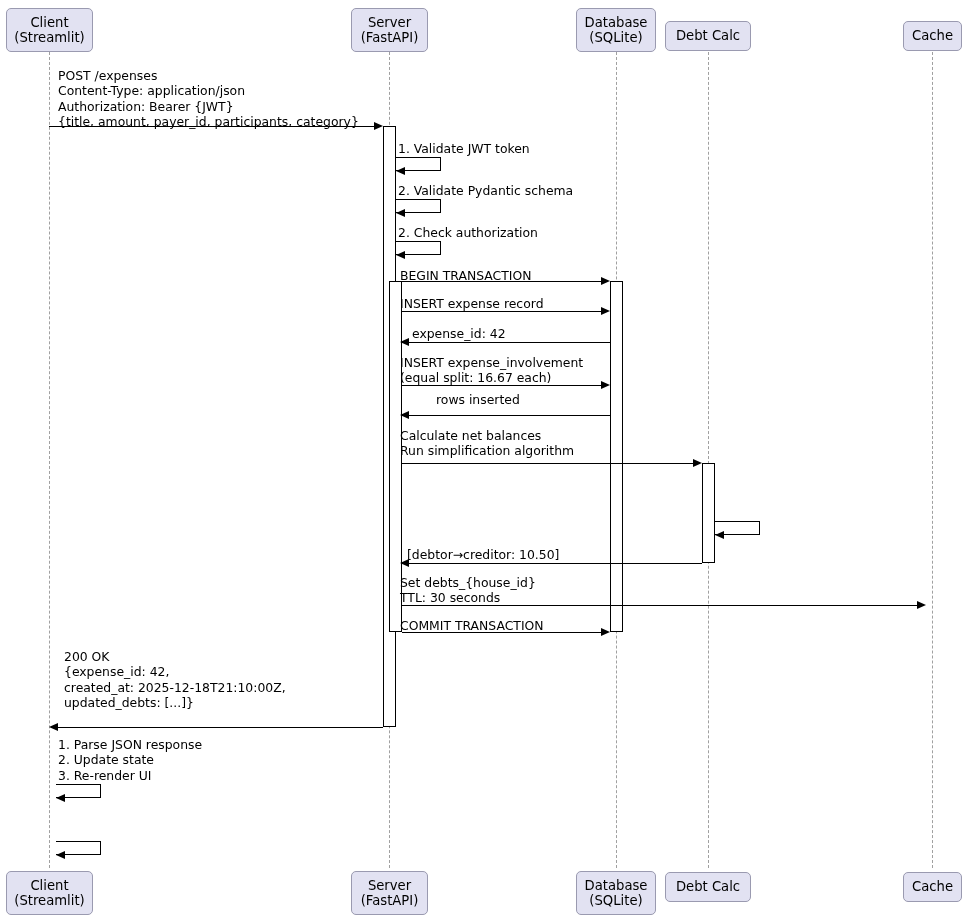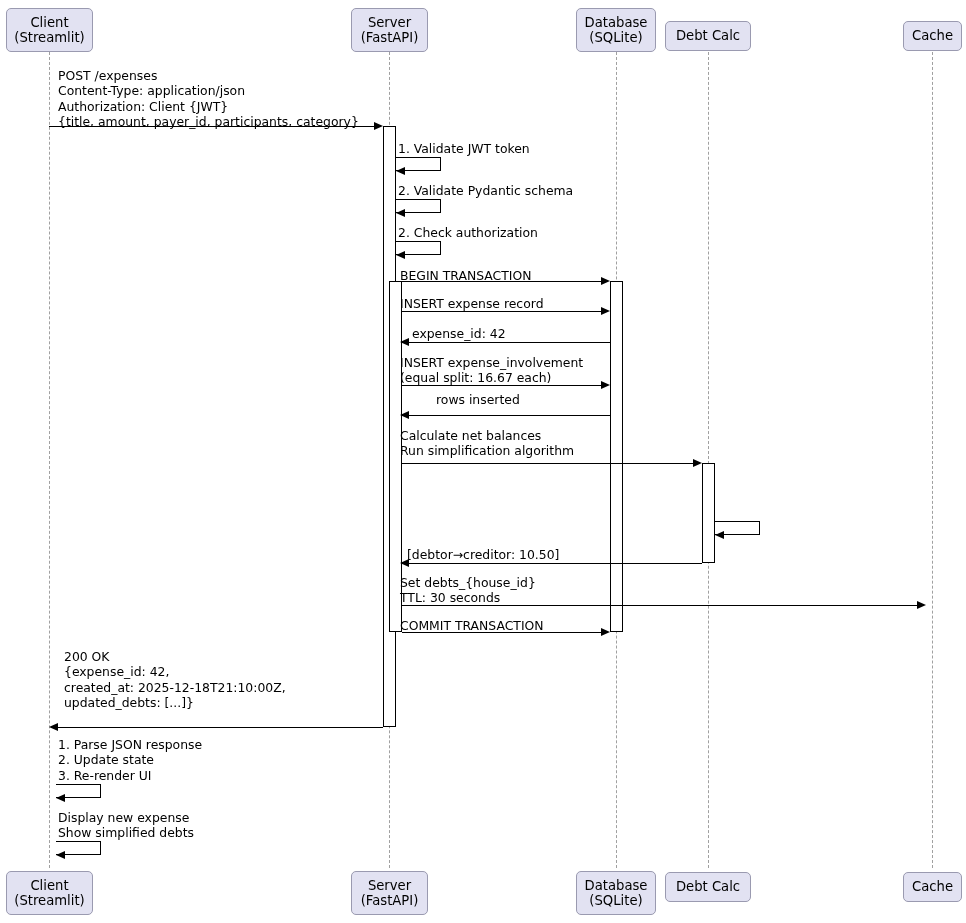--- a/index.html
+++ b/index.html
@@ -69,21 +69,21 @@
     <span>Cache</span>
   </div>
 
   <div class="act" style="left:383px;top:126px;width:13px;height:601px;"></div>
   <div class="act" style="left:389px;top:281px;width:13px;height:351px;"></div>
   <div class="act" style="left:610px;top:281px;width:13px;height:351px;"></div>
   <div class="act" style="left:702px;top:463px;width:13px;height:100px;"></div>
 
   <div class="lbl" style="left:58px;top:68px;">POST /expenses
 Content-Type: application/json
-Authorization: Client {JWT}
+Authorization: Bearer {JWT}
 {title, amount, payer_id, participants, category}</div>
   <div class="msg" style="left:49px;top:126px;width:331px;"></div>
   <div class="ah ah-r" style="left:374px;top:122px;"></div>
 
   <div class="lbl" style="left:398px;top:141px;">1. Validate JWT token</div>
   <div class="loop" style="left:396px;top:157px;width:45px;height:14px;"></div>
   <div class="ah ah-l" style="left:396px;top:167px;"></div>
 
   <div class="lbl" style="left:398px;top:183px;">2. Validate Pydantic schema</div>
   <div class="loop" style="left:396px;top:199px;width:45px;height:14px;"></div>
@@ -141,18 +141,16 @@
 updated_debts: [...]}</div>
   <div class="msg" style="left:51px;top:727px;width:332px;"></div>
   <div class="ah ah-l" style="left:49px;top:723px;"></div>
 
   <div class="lbl" style="left:58px;top:737px;">1. Parse JSON response
 2. Update state
 3. Re-render UI</div>
   <div class="loop" style="left:56px;top:784px;width:45px;height:14px;"></div>
   <div class="ah ah-l" style="left:56px;top:794px;"></div>
 
-  <div class="lbl" style="left:58px;top:810px;">Display new expense
-Show simplified debts</div>
   <div class="loop" style="left:56px;top:841px;width:45px;height:14px;"></div>
   <div class="ah ah-l" style="left:56px;top:851px;"></div>
 
 </div>
 
 </body></html>

